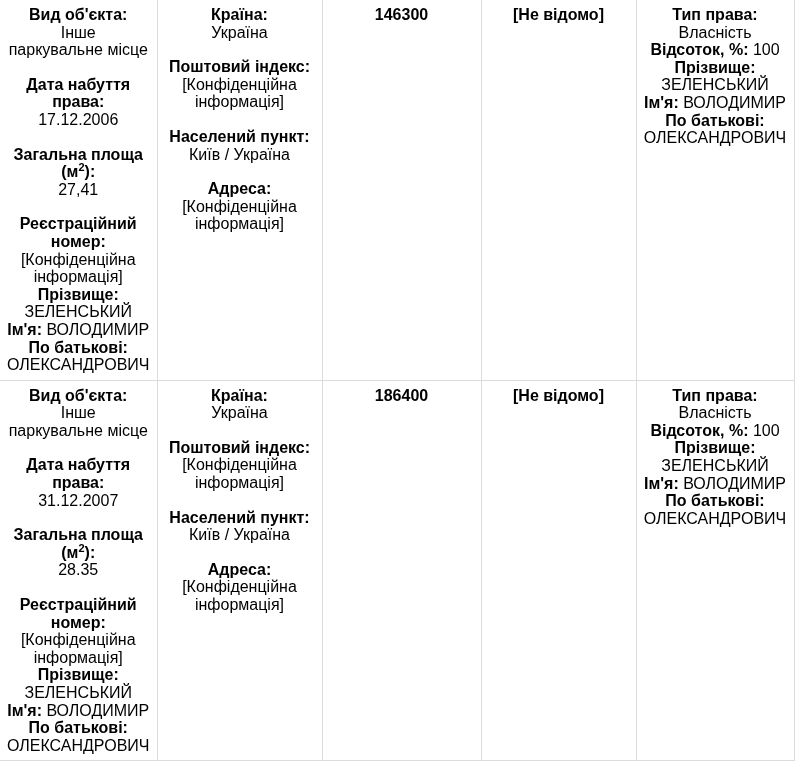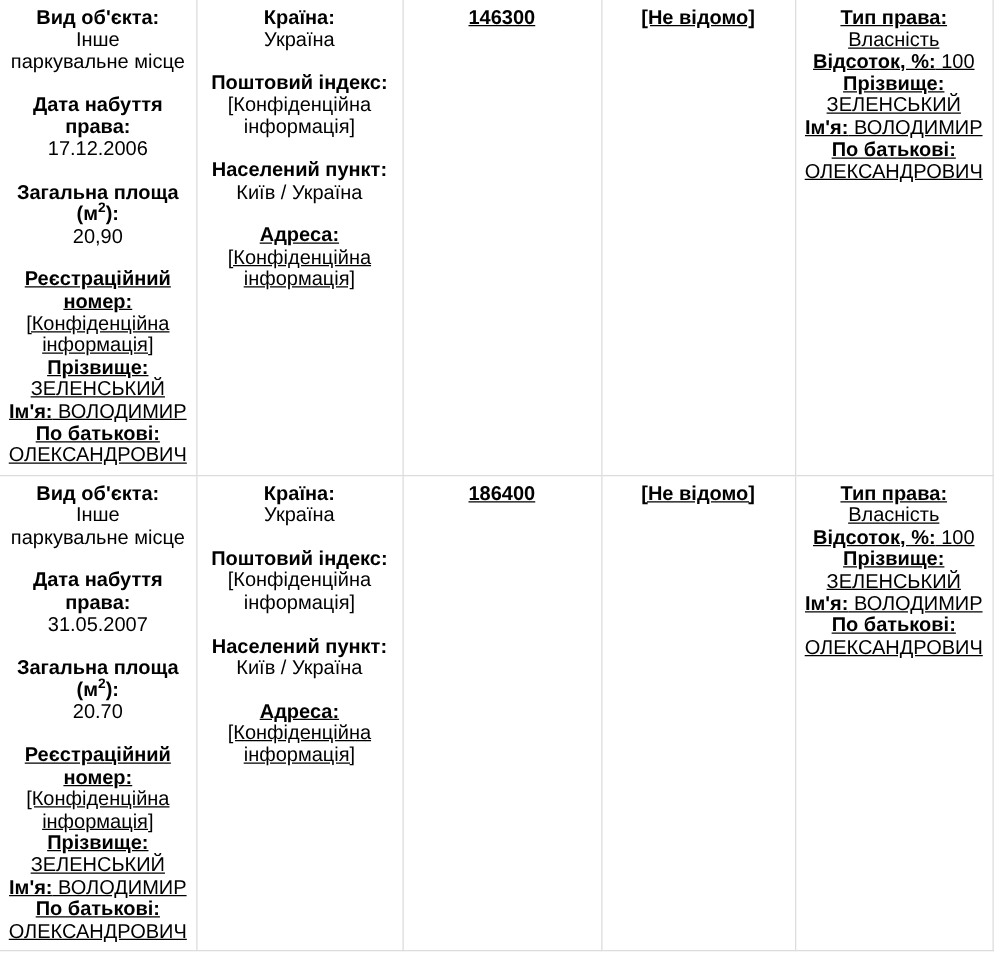--- a/index.html
+++ b/index.html
@@ -32,21 +32,21 @@
   }
   
   table.decl-table tr:first-child td { border-top: none; }
   table.decl-table td:first-child { border-left: none; }
   tr.row-top  { height: 375px; }
   tr.row-bottom { height: 376px; }
   td p.group {
     margin: 0 0 17px 0;
     padding: 0;
   }
-  td p.group:last-child { margin-bottom: 0; text-decoration: underline; }
+  td p.group:last-child { margin-bottom: 0; }
   b { font-weight: 700; text-align: right; }
   sup {
     font-size: 11px;
     line-height: 0;
     vertical-align: super;
     font-weight: 700;
   }
 </style>
 </head>
 <body>
@@ -57,21 +57,21 @@
     <col style="width:165px">
     <col style="width:159px">
     <col style="width:155px">
     <col style="width:158px">
   </colgroup>
   <tbody>
     <tr class="row-top">
       <td>
           <p class="group"><b>Вид об'єкта:</b><br><span>Інше</span><br><span>паркувальне місце</span></p>
           <p class="group"><b>Дата набуття</b><br><b>права:</b><br><span>17.12.2006</span></p>
-          <p class="group"><b>Загальна площа</b><br><b>(м</b><sup>2</sup><b>):</b><br><span>20,90</span></p>
+          <p class="group"><b>Загальна площа</b><br><b>(м</b><sup>2</sup><b>):</b><br><span>27,41</span></p>
           <p class="group"><b>Реєстраційний</b><br><b>номер:</b><br><span>[Конфіденційна</span><br><span>інформація]</span><br><b>Прізвище:</b><br><span>ЗЕЛЕНСЬКИЙ</span><br><b>Ім'я:</b><span> ВОЛОДИМИР</span><br><b>По батькові:</b><br><span>ОЛЕКСАНДРОВИЧ</span></p>
         </td>
       <td>
           <p class="group"><b>Країна:</b><br><span>Україна</span></p>
           <p class="group"><b>Поштовий індекс:</b><br><span>[Конфіденційна</span><br><span>інформація]</span></p>
           <p class="group"><b>Населений пункт:</b><br><span>Київ / Україна</span></p>
           <p class="group"><b>Адреса:</b><br><span>[Конфіденційна</span><br><span>інформація]</span></p>
         </td>
       <td>
           <p class="group"><b>146300</b></p>
@@ -79,22 +79,22 @@
       <td>
           <p class="group"><b>[Не відомо]</b></p>
         </td>
       <td>
           <p class="group"><b>Тип права:</b><br><span>Власність</span><br><b>Відсоток, %:</b><span> 100</span><br><b>Прізвище:</b><br><span>ЗЕЛЕНСЬКИЙ</span><br><b>Ім'я:</b><span> ВОЛОДИМИР</span><br><b>По батькові:</b><br><span>ОЛЕКСАНДРОВИЧ</span></p>
         </td>
     </tr>
     <tr class="row-bottom">
       <td>
           <p class="group"><b>Вид об'єкта:</b><br><span>Інше</span><br><span>паркувальне місце</span></p>
-          <p class="group"><b>Дата набуття</b><br><b>права:</b><br><span>31.05.2007</span></p>
-          <p class="group"><b>Загальна площа</b><br><b>(м</b><sup>2</sup><b>):</b><br><span>20.70</span></p>
+          <p class="group"><b>Дата набуття</b><br><b>права:</b><br><span>31.12.2007</span></p>
+          <p class="group"><b>Загальна площа</b><br><b>(м</b><sup>2</sup><b>):</b><br><span>28.35</span></p>
           <p class="group"><b>Реєстраційний</b><br><b>номер:</b><br><span>[Конфіденційна</span><br><span>інформація]</span><br><b>Прізвище:</b><br><span>ЗЕЛЕНСЬКИЙ</span><br><b>Ім'я:</b><span> ВОЛОДИМИР</span><br><b>По батькові:</b><br><span>ОЛЕКСАНДРОВИЧ</span></p>
         </td>
       <td>
           <p class="group"><b>Країна:</b><br><span>Україна</span></p>
           <p class="group"><b>Поштовий індекс:</b><br><span>[Конфіденційна</span><br><span>інформація]</span></p>
           <p class="group"><b>Населений пункт:</b><br><span>Київ / Україна</span></p>
           <p class="group"><b>Адреса:</b><br><span>[Конфіденційна</span><br><span>інформація]</span></p>
         </td>
       <td>
           <p class="group"><b>186400</b></p>

